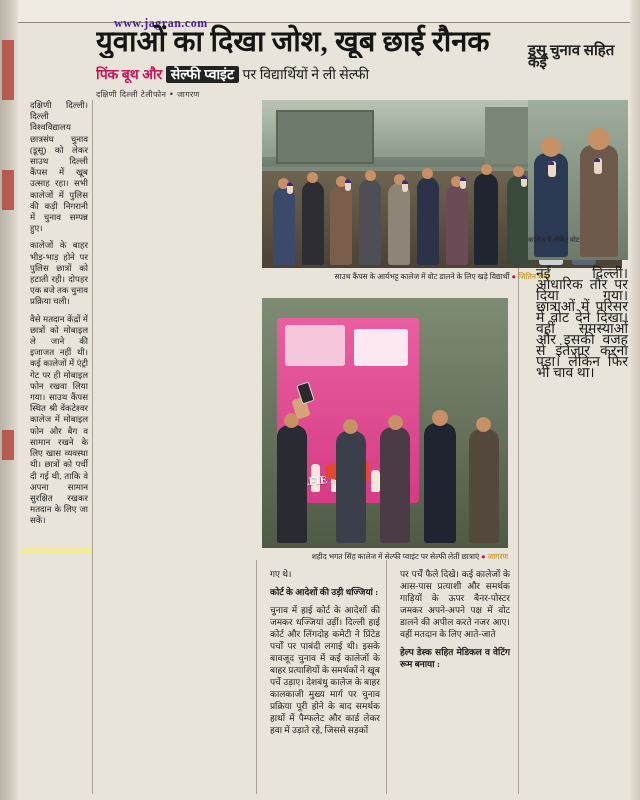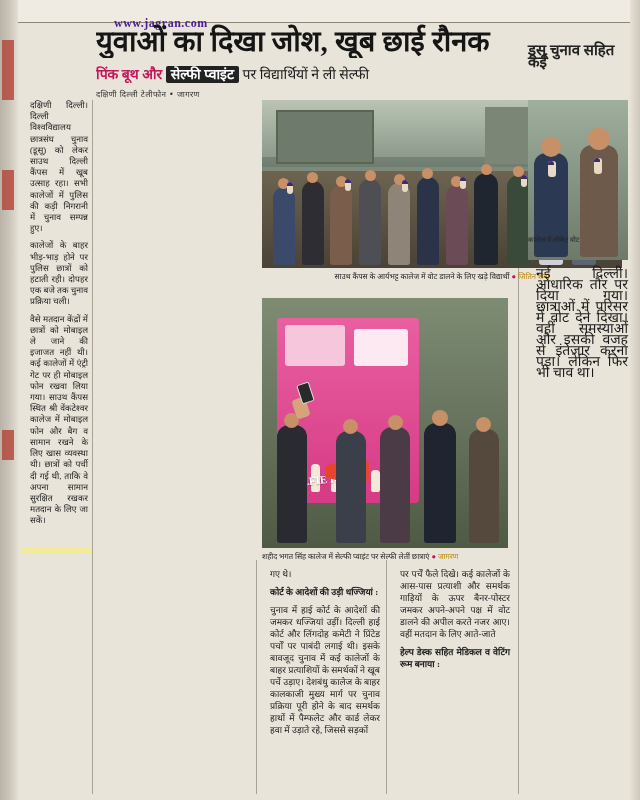--- a/index.html
+++ b/index.html
@@ -157,21 +157,21 @@
   .photo-2 { left: 262px; top: 298px; width: 246px; height: 250px; }
   .photo-3 { left: 528px; top: 100px; width: 100px; height: 160px; }
   .cap {
     position: absolute;
     font-family: "Liberation Serif", serif;
     font-size: 7.6px;
     color: #222;
     line-height: 9px;
   }
   .cap-1 { left: 262px; top: 272px; width: 360px; text-align: center; }
-  .cap-2 { left: 262px; top: 552px; width: 246px; text-align: left; }
+  .cap-2 { left: 262px; top: 552px; width: 246px; text-align: right; }
   .cap-3 { left: 528px; top: 236px; width: 123px; font-size: 7px; }
   .cap .credit { color: #b8860b; }
   .cap .dot { color: #c2185b; }
   .ground { position: absolute; left:0; bottom:0; right:0; height: 58%; background: linear-gradient(180deg,#7a6e58,#4b4338); }
   .wall { position:absolute; left:0; top:0; right:0; height:40%; background:#8e9a90; }
   .person {
     position: absolute;
     bottom: 2%;
     border-radius: 12px 12px 3px 3px;
   }

